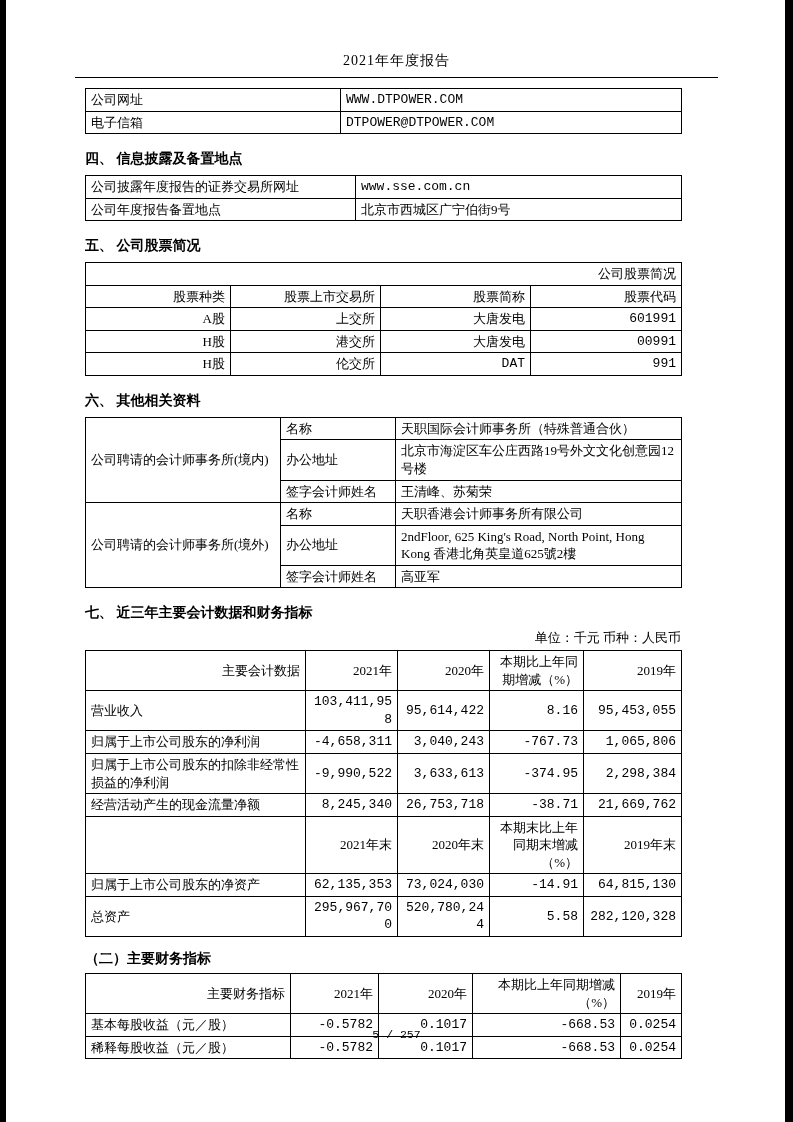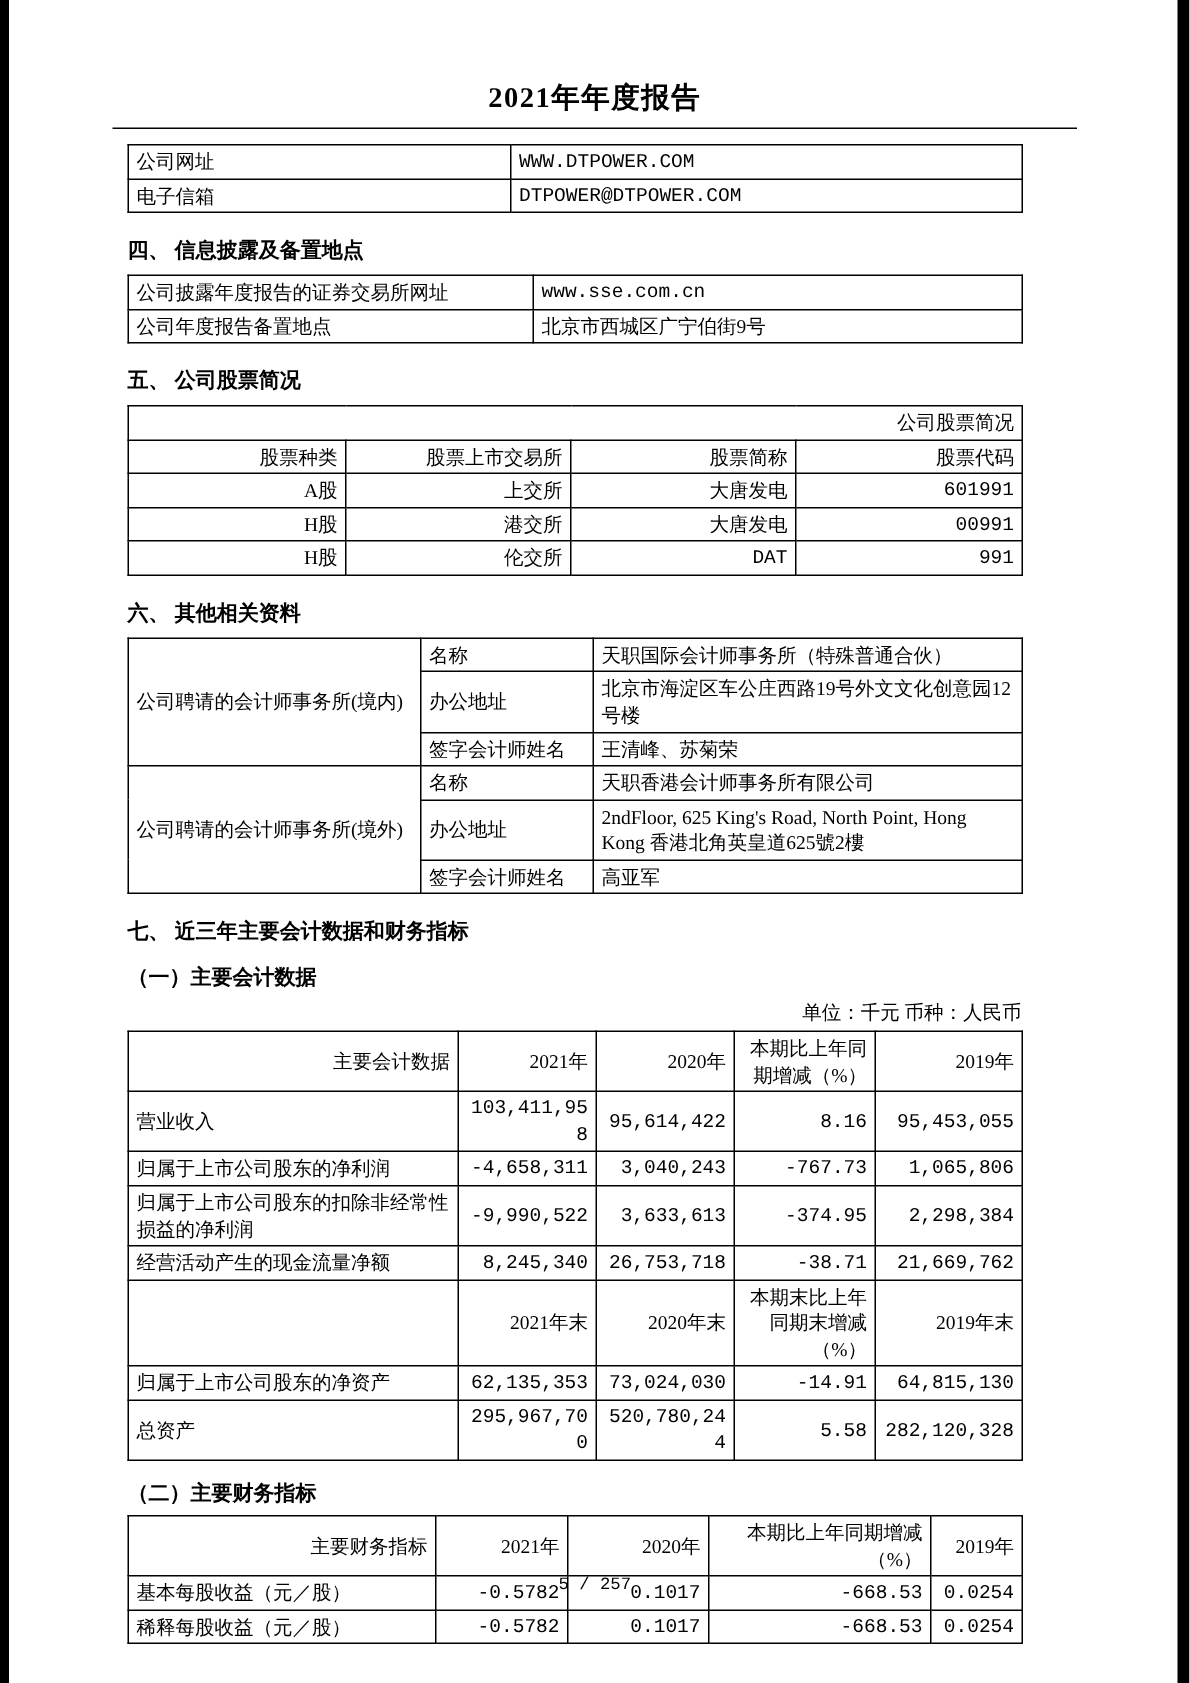--- a/index.html
+++ b/index.html
@@ -18,22 +18,22 @@
   .scan-edge.left  { left: 0; width: 6px; }
   .scan-edge.right { right: 0; width: 8px; }
 
   .page-header {
     margin: 0 75px;
     padding: 52px 0 7px;
     text-align: center;
     border-bottom: 1px solid #000;
   }
   .page-header .title {
-    font-size: 19px;
-    font-weight: bold;
+    font-size: 14px;
+    font-weight: normal;
     letter-spacing: 1px;
   }
 
   .content { margin-left: 85px; width: 596px; }
 
   table.tbl {
     width: 596px;
     border-collapse: collapse;
     table-layout: fixed;
   }
@@ -58,21 +58,21 @@
   }
 
   .sec-h { font-weight: bold; font-size: 14px; margin: 16px 0 7px; }
   .sub-h { font-weight: bold; font-size: 14px; margin: 13px 0 5px; }
   .unit-note { text-align: right; font-size: 13px; margin: 2px 0 3px; }
 
   .mt10 { margin-top: 10px; }
 
   .page-footer {
     position: absolute;
-    top: 1050px; left: 0; right: 0;
+    top: 1028px; left: 0; right: 0;
     text-align: center;
     font-family: "Liberation Mono", "DejaVu Sans Mono", monospace;
     font-size: 11.5px;
   }
 </style>
 </head>
 <body>
 
 <div class="scan-edge left"></div>
 <div class="scan-edge right"></div>
@@ -188,21 +188,20 @@
         <td>2ndFloor, 625 King's Road, North Point, Hong Kong 香港北角英皇道625號2樓</td>
       </tr>
       <tr>
         <td>签字会计师姓名</td>
         <td>高亚军</td>
       </tr>
     </tbody>
   </table>
 
   <h2 class="sec-h">七、 近三年主要会计数据和财务指标</h2>
-  <h3 class="sub-h">（一）主要会计数据</h3>
   <div class="unit-note">单位：千元 币种：人民币</div>
 
   <table class="tbl">
     <colgroup>
         <col style="width:220px">
         <col style="width:92px">
         <col style="width:92px">
         <col style="width:94px">
         <col style="width:98px">
       </colgroup>

